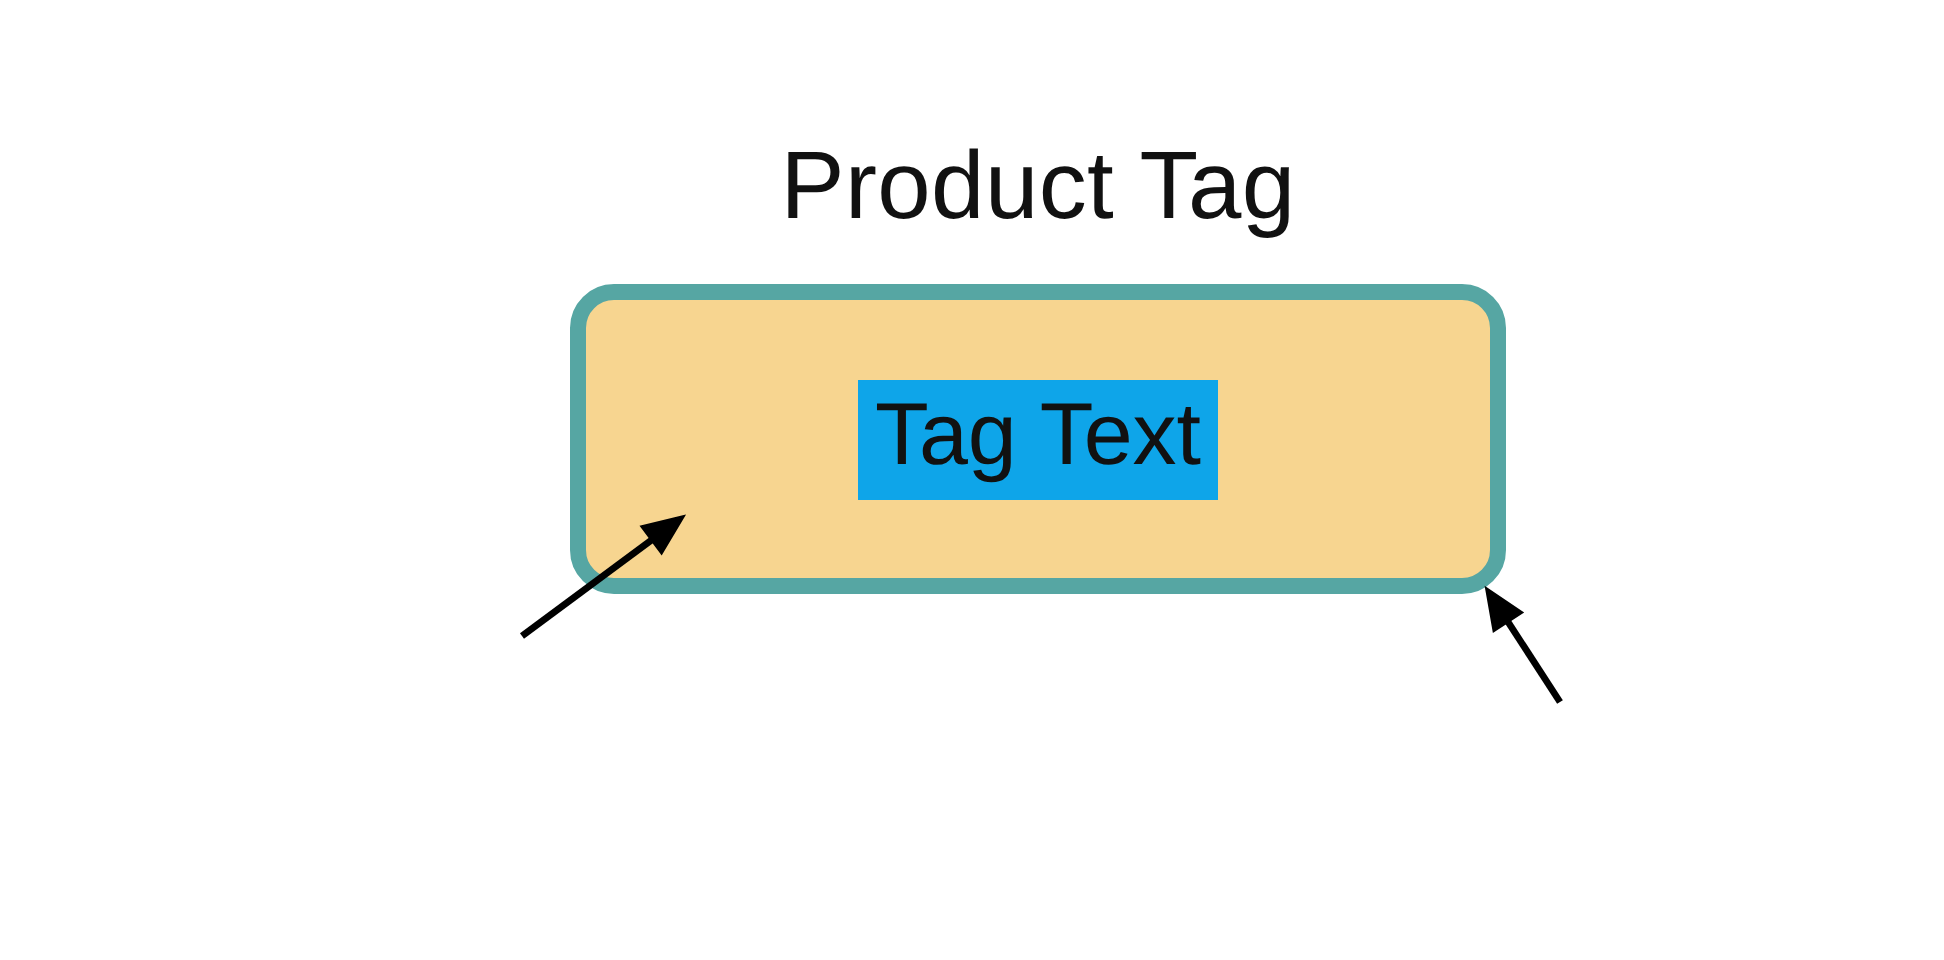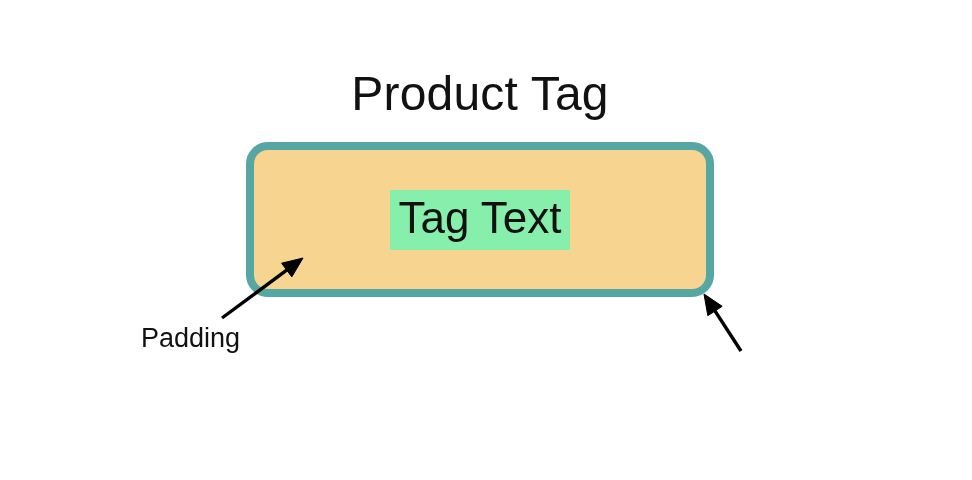--- a/index.html
+++ b/index.html
@@ -12,20 +12,21 @@
     height: 480px;
     position: relative;
     overflow: hidden;
     font-family: "Liberation Sans", sans-serif;
     color: #000000;
   }
 
   #diagram-root {
     position: absolute;
     inset: 0;
+    margin-left: 39px;
   }
 
   
   .diagram-title {
     position: absolute;
     left: 0;
     top: 66px;
     width: 960px;
     text-align: center;
     font-size: 48px;
@@ -92,26 +93,25 @@
   }
 </style>
 </head>
 <body style="background: rgb(255, 255, 255);">
 
 <div id="diagram-root">
 
   <div class="diagram-title">Product Tag</div>
 
   <div class="tag-box" style="background: rgb(247, 213, 144); border-color: rgb(86, 166, 163); border-width: 8px; border-radius: 22px;">
-    <div class="tag-text-block" style="background: #86efac;">
+    <div class="tag-text-block" style="background: #0ea5e9;">
       <div class="tag-text">Tag Text</div>
     </div>
   </div>
 
-  <div class="annotation-label" id="label-padding">Padding</div>
 
 
   <svg class="arrow-layer" viewBox="0 0 972 480" width="972" height="480">
     <g stroke="#000000" stroke-width="3.4" fill="none" stroke-linecap="butt">
       <line id="arrow-line-padding" x1="222" y1="318" x2="299.785771226621" y2="260.38091020250295"></line>
       <line id="arrow-line-border" x1="741" y1="351" x2="706.1778840339443" y2="297.3551186468872"></line>
     </g>
     <g fill="#000000" stroke="#000000" stroke-width="1">
       <polygon id="arrow-head-padding" points="303,258 281.6,263.2 291.8,276.9"></polygon>
       <polygon id="arrow-head-border" points="704,294 707.8,315.7 722.2,306.3"></polygon>

